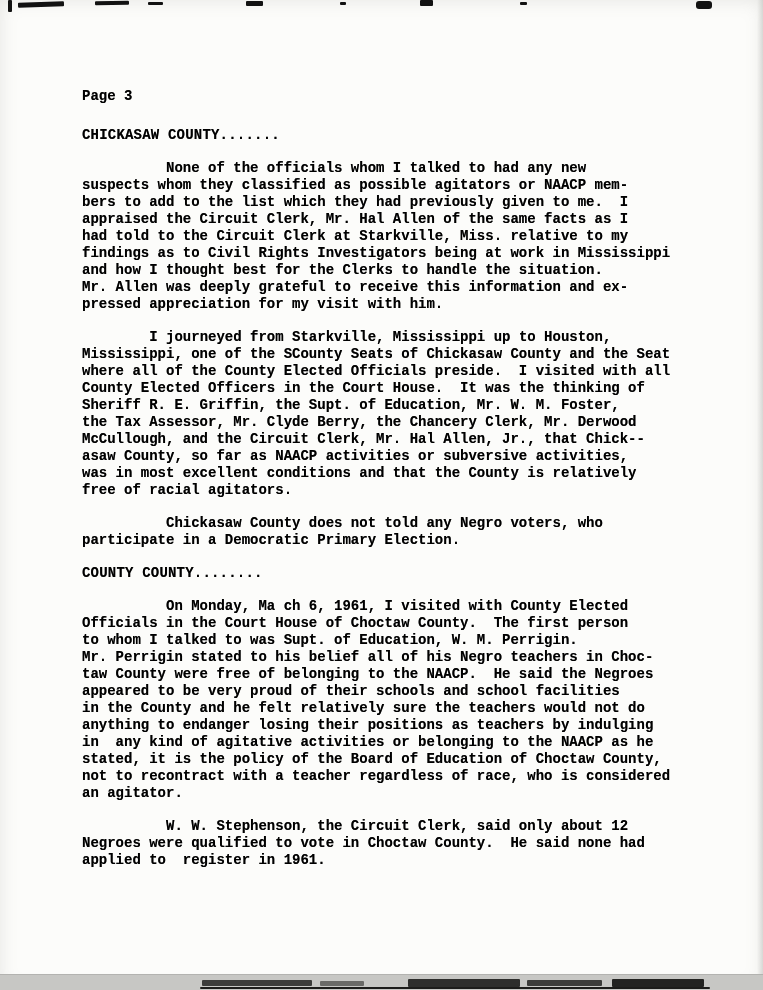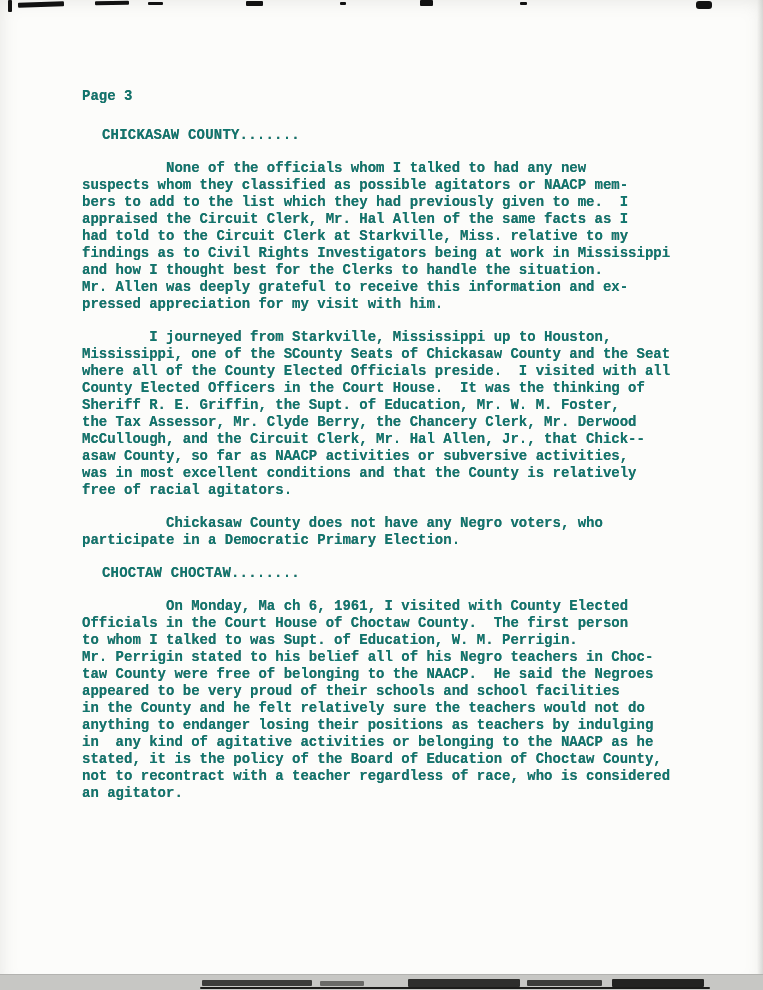--- a/index.html
+++ b/index.html
@@ -16,32 +16,32 @@
       overflow: hidden;
       box-shadow: inset 0 0 18px rgba(120,120,115,0.18);
       font-family: "Liberation Mono", "DejaVu Sans Mono", monospace;
     }
     
     .doc {
       position: absolute;
       left: 82px;
       top: 88px;
       width: 640px;
-      color: #0f766e;
+      color: #000000;
       font-size: 14px;
       line-height: 17px;
       font-weight: bold;
       text-shadow: 0 0 0.4px rgba(10,10,10,0.55);
     }
     .block {
       white-space: pre-wrap;
       margin: 0 0 16px 0;
     }
     .page-number { margin-bottom: 22px; }
-    .heading { letter-spacing: 0.2px; margin-left: 20px; }
+    .heading { letter-spacing: 0.2px; }
     
     .artifact {
       position: absolute;
       background: #121212;
       border-radius: 1px;
     }
     .a1 { left: 18px;  top: 2px; width: 46px; height: 5px; transform: rotate(-2deg); }
     .a2 { left: 8px;   top: 0;   width: 4px;  height: 12px; }
     .a3 { left: 95px;  top: 1px; width: 34px; height: 4px; transform: rotate(-1deg); }
     .a4 { left: 148px; top: 2px; width: 15px; height: 3px; }
@@ -111,36 +111,39 @@
     <div class="block para">        I journeyed from Starkville, Mississippi up to Houston,
 Mississippi, one of the SCounty Seats of Chickasaw County and the Seat
 where all of the County Elected Officials preside.  I visited with all
 County Elected Officers in the Court House.  It was the thinking of
 Sheriff R. E. Griffin, the Supt. of Education, Mr. W. M. Foster,
 the Tax Assessor, Mr. Clyde Berry, the Chancery Clerk, Mr. Derwood
 McCullough, and the Circuit Clerk, Mr. Hal Allen, Jr., that Chick--
 asaw County, so far as NAACP activities or subversive activities,
 was in most excellent conditions and that the County is relatively
 free of racial agitators.</div>
-    <div class="block para">          Chickasaw County does not have any Negro voters, who
+    <div class="block para">          Chickasaw County does not told any Negro voters, who
 participate in a Democratic Primary Election.</div>
 
-    <div class="block heading">CHOCTAW CHOCTAW........</div>
+    <div class="block heading">COUNTY COUNTY........</div>
     <div class="block para">          On Monday, Ma ch 6, 1961, I visited with County Elected
 Officials in the Court House of Choctaw County.  The first person
 to whom I talked to was Supt. of Education, W. M. Perrigin.
 Mr. Perrigin stated to his belief all of his Negro teachers in Choc-
 taw County were free of belonging to the NAACP.  He said the Negroes
 appeared to be very proud of their schools and school facilities
 in the County and he felt relatively sure the teachers would not do
 anything to endanger losing their positions as teachers by indulging
 in  any kind of agitative activities or belonging to the NAACP as he
 stated, it is the policy of the Board of Education of Choctaw County,
 not to recontract with a teacher regardless of race, who is considered
 an agitator.</div>
+    <div class="block para">          W. W. Stephenson, the Circuit Clerk, said only about 12
+Negroes were qualified to vote in Choctaw County.  He said none had
+applied to  register in 1961.</div>
   </div>
 
   <div class="bottom-band">
     <div class="dash d1"></div>
     <div class="dash d2"></div>
     <div class="dash d3"></div>
     <div class="dash d4"></div>
     <div class="dash d5"></div>
     <div class="dash d6"></div>
   </div>

